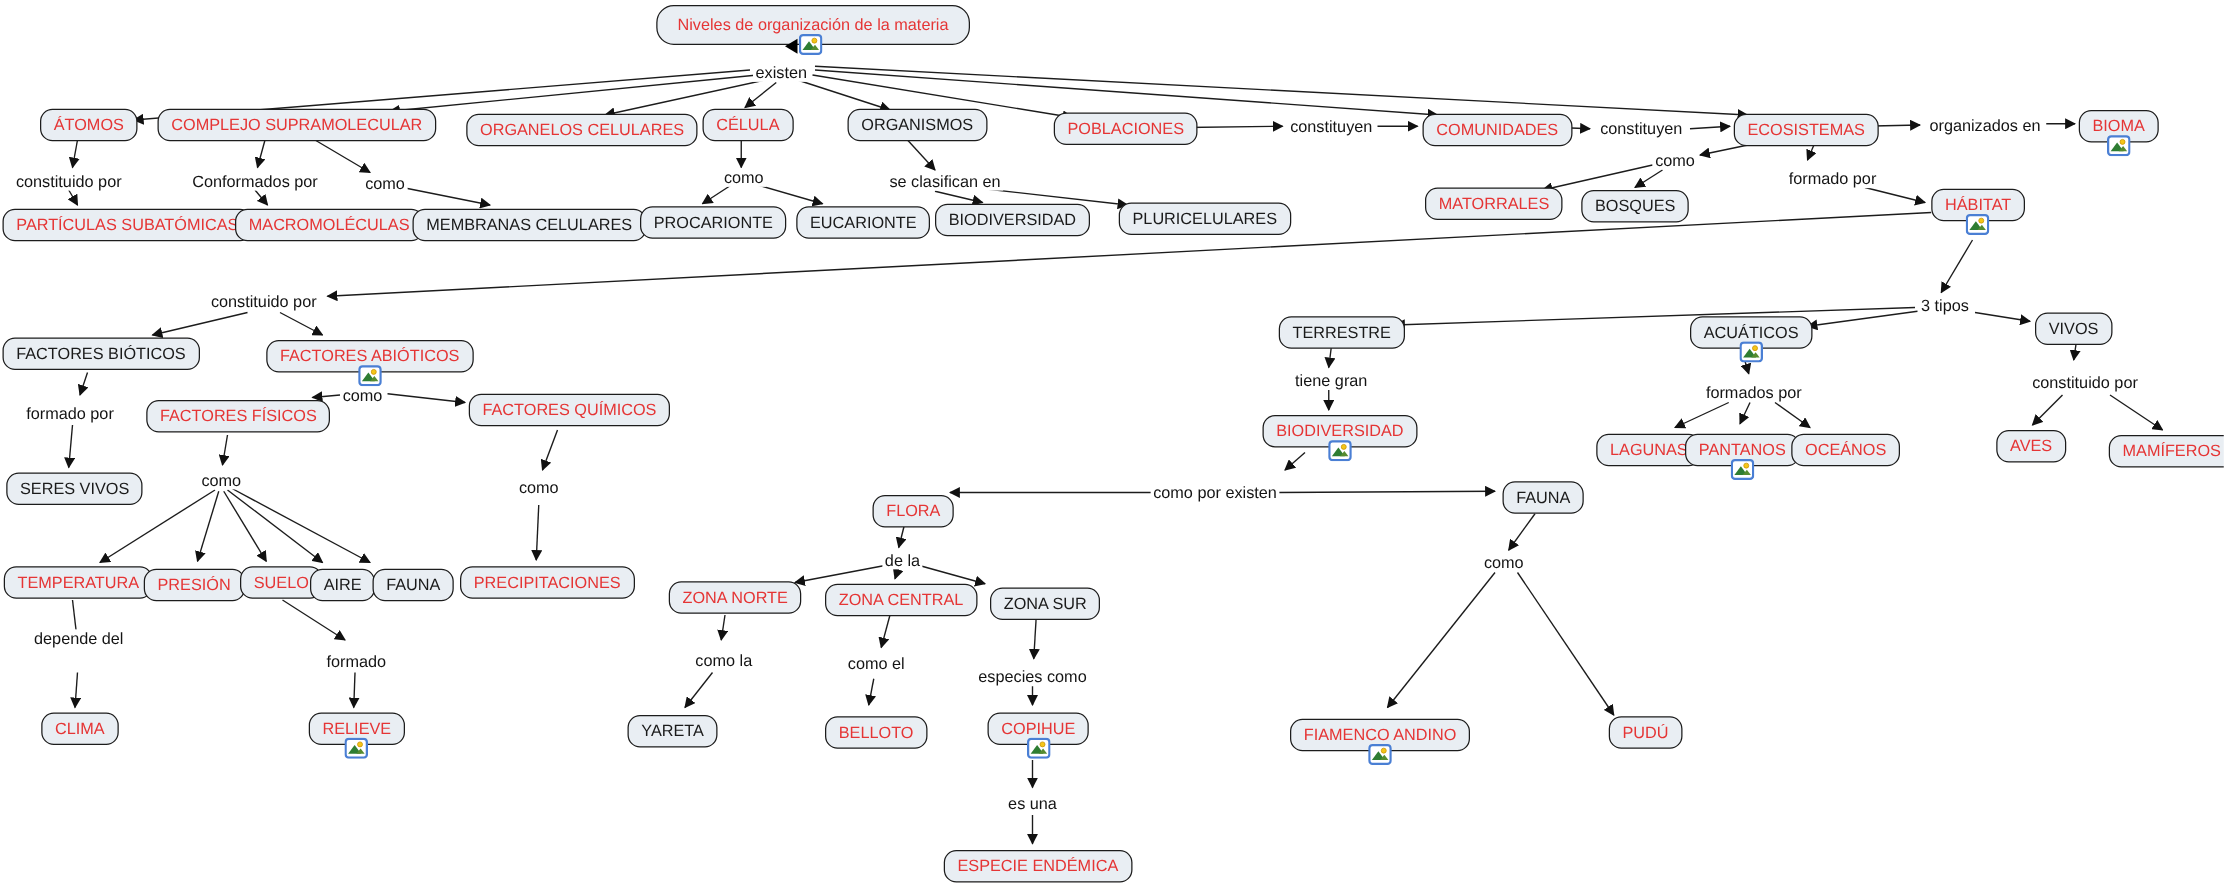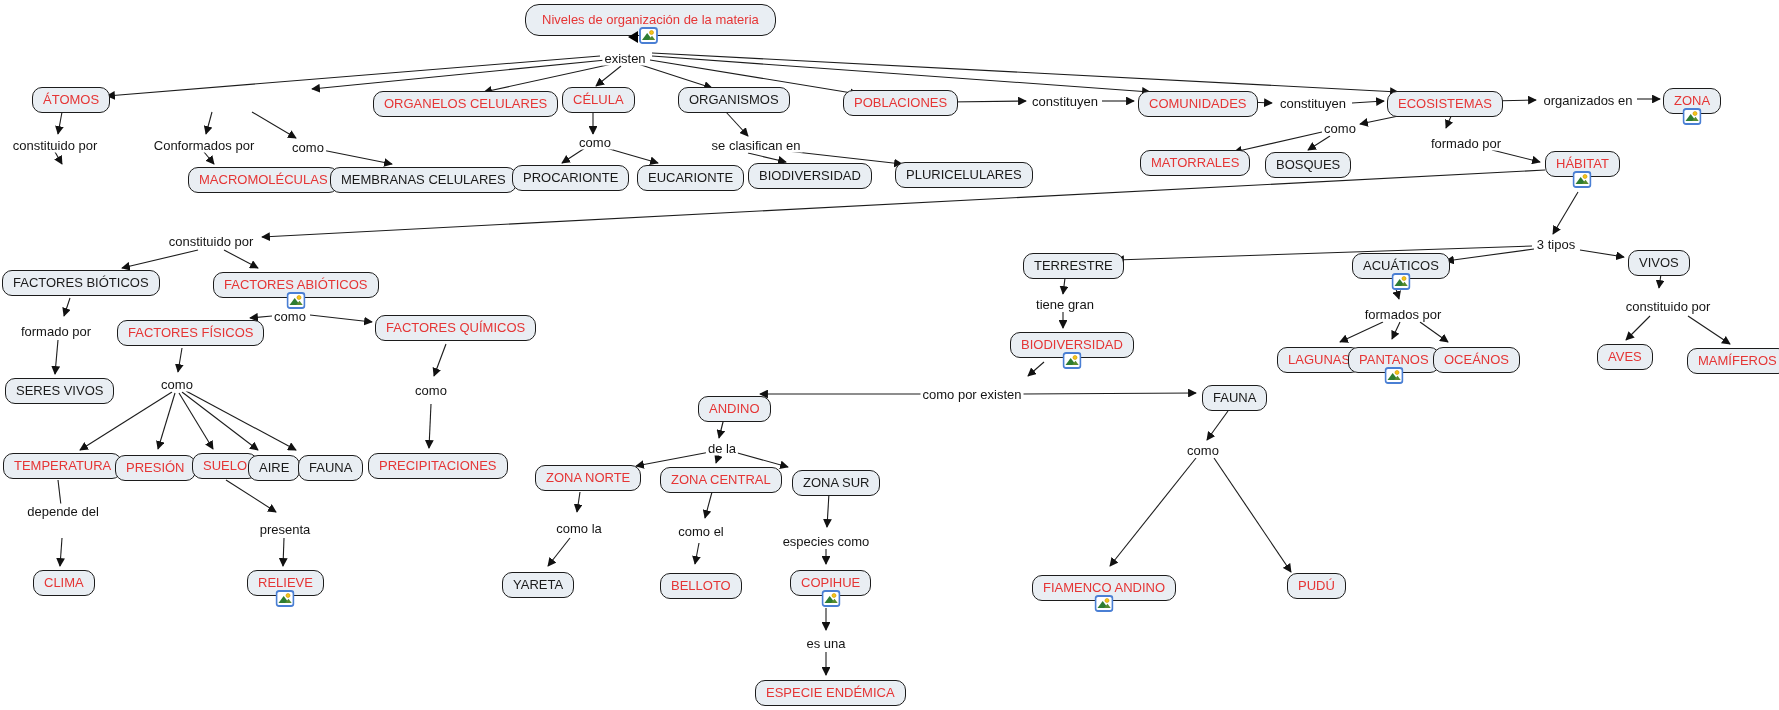--- a/index.html
+++ b/index.html
@@ -118,33 +118,35 @@
 <div class="node title red" style="left:525px;top:4px">Niveles de organización de la materia</div>
 <span class="flag" style="position:absolute;left:628px;top:31px;border-top:6px solid transparent;border-bottom:6px solid transparent;border-right:10px solid #000;width:0;height:0;"></span>
 <span class="img-icon" style="left:639px;top:27px;bottom:auto;transform:none;"><svg viewBox="0 0 19 17" width="19" height="17">
         <rect x="1" y="1" width="17" height="15" rx="2.5" fill="#ffffff" stroke="#4a7fd4" stroke-width="1.8"></rect>
         <circle cx="12.5" cy="5.5" r="2" fill="#f5c518" stroke="#c79200" stroke-width="0.6"></circle>
         <polygon points="3,13 8.2,6 13.4,13" fill="#2e7d32"></polygon>
         <polygon points="9.5,13 13,8.8 16.2,13" fill="#558b2f"></polygon>
       </svg></span>
 
 <div class="node red" style="left:32px;top:87px">ÁTOMOS</div>
+<div class="node red" style="left:126px;top:87px">COMPLEJO SUPRAMOLECULAR</div>
 <div class="node red" style="left:373px;top:91px">ORGANELOS CELULARES</div>
 <div class="node red" style="left:562px;top:87px">CÉLULA</div>
 <div class="node" style="left:678px;top:87px">ORGANISMOS</div>
 <div class="node red" style="left:843px;top:90px">POBLACIONES</div>
 <div class="node red" style="left:1138px;top:91px">COMUNIDADES</div>
 <div class="node red" style="left:1387px;top:91px">ECOSISTEMAS</div>
-<div class="node red" style="left:1663px;top:88px"><span>ZONA</span><span class="img-icon"><svg viewBox="0 0 19 17" width="19" height="17">
-          <rect x="1" y="1" width="17" height="15" rx="2.5" fill="#ffffff" stroke="#4a7fd4" stroke-width="1.8"></rect>
-          <circle cx="12.5" cy="5.5" r="2" fill="#f5c518" stroke="#c79200" stroke-width="0.6"></circle>
-          <polygon points="3,13 8.2,6 13.4,13" fill="#2e7d32"></polygon>
-          <polygon points="9.5,13 13,8.8 16.2,13" fill="#558b2f"></polygon>
-        </svg></span></div>
-
+<div class="node red" style="left:1663px;top:88px"><span>BIOMA</span><span class="img-icon"><svg viewBox="0 0 19 17" width="19" height="17">
+          <rect x="1" y="1" width="17" height="15" rx="2.5" fill="#ffffff" stroke="#4a7fd4" stroke-width="1.8"></rect>
+          <circle cx="12.5" cy="5.5" r="2" fill="#f5c518" stroke="#c79200" stroke-width="0.6"></circle>
+          <polygon points="3,13 8.2,6 13.4,13" fill="#2e7d32"></polygon>
+          <polygon points="9.5,13 13,8.8 16.2,13" fill="#558b2f"></polygon>
+        </svg></span></div>
+
+<div class="node red" style="left:2px;top:167px">PARTÍCULAS SUBATÓMICAS</div>
 <div class="node red" style="left:188px;top:167px">MACROMOLÉCULAS</div>
 <div class="node" style="left:330px;top:167px">MEMBRANAS CELULARES</div>
 <div class="node" style="left:512px;top:165px">PROCARIONTE</div>
 <div class="node" style="left:637px;top:165px">EUCARIONTE</div>
 <div class="node" style="left:748px;top:163px">BIODIVERSIDAD</div>
 <div class="node" style="left:895px;top:162px">PLURICELULARES</div>
 <div class="node red" style="left:1140px;top:150px">MATORRALES</div>
 <div class="node" style="left:1265px;top:152px">BOSQUES</div>
 <div class="node red" style="left:1545px;top:151px"><span>HÁBITAT</span><span class="img-icon"><svg viewBox="0 0 19 17" width="19" height="17">
           <rect x="1" y="1" width="17" height="15" rx="2.5" fill="#ffffff" stroke="#4a7fd4" stroke-width="1.8"></rect>
@@ -195,21 +197,21 @@
 <div class="node red" style="left:1348px;top:347px"><span>PANTANOS</span><span class="img-icon"><svg viewBox="0 0 19 17" width="19" height="17">
           <rect x="1" y="1" width="17" height="15" rx="2.5" fill="#ffffff" stroke="#4a7fd4" stroke-width="1.8"></rect>
           <circle cx="12.5" cy="5.5" r="2" fill="#f5c518" stroke="#c79200" stroke-width="0.6"></circle>
           <polygon points="3,13 8.2,6 13.4,13" fill="#2e7d32"></polygon>
           <polygon points="9.5,13 13,8.8 16.2,13" fill="#558b2f"></polygon>
         </svg></span></div>
 <div class="node red" style="left:1433px;top:347px">OCEÁNOS</div>
 <div class="node red" style="left:1597px;top:344px">AVES</div>
 <div class="node red" style="left:1687px;top:348px">MAMÍFEROS</div>
 
-<div class="node red" style="left:698px;top:396px">ANDINO</div>
+<div class="node red" style="left:698px;top:396px">FLORA</div>
 <div class="node" style="left:1202px;top:385px">FAUNA</div>
 <div class="node red" style="left:535px;top:465px">ZONA NORTE</div>
 <div class="node red" style="left:660px;top:467px">ZONA CENTRAL</div>
 <div class="node" style="left:792px;top:470px">ZONA SUR</div>
 <div class="node" style="left:502px;top:572px">YARETA</div>
 <div class="node red" style="left:660px;top:573px">BELLOTO</div>
 <div class="node red" style="left:790px;top:570px"><span>COPIHUE</span><span class="img-icon"><svg viewBox="0 0 19 17" width="19" height="17">
           <rect x="1" y="1" width="17" height="15" rx="2.5" fill="#ffffff" stroke="#4a7fd4" stroke-width="1.8"></rect>
           <circle cx="12.5" cy="5.5" r="2" fill="#f5c518" stroke="#c79200" stroke-width="0.6"></circle>
           <polygon points="3,13 8.2,6 13.4,13" fill="#2e7d32"></polygon>
@@ -234,21 +236,21 @@
 <span class="link" style="left:1313px;top:103px">constituyen</span>
 <span class="link" style="left:1588px;top:100px">organizados en</span>
 <span class="link" style="left:1340px;top:128px">como</span>
 <span class="link" style="left:1466px;top:143px">formado por</span>
 <span class="link" style="left:211px;top:241px">constituido por</span>
 <span class="link" style="left:56px;top:331px">formado por</span>
 <span class="link" style="left:290px;top:316px">como</span>
 <span class="link" style="left:177px;top:384px">como</span>
 <span class="link" style="left:431px;top:390px">como</span>
 <span class="link" style="left:63px;top:511px">depende del</span>
-<span class="link" style="left:285px;top:529px">presenta</span>
+<span class="link" style="left:285px;top:529px">formado</span>
 <span class="link" style="left:1556px;top:244px">3 tipos</span>
 <span class="link" style="left:1065px;top:304px">tiene gran</span>
 <span class="link" style="left:1403px;top:314px">formados por</span>
 <span class="link" style="left:1668px;top:306px">constituido por</span>
 <span class="link" style="left:972px;top:394px">como por existen</span>
 <span class="link" style="left:1203px;top:450px">como</span>
 <span class="link" style="left:722px;top:448px">de la</span>
 <span class="link" style="left:579px;top:528px">como la</span>
 <span class="link" style="left:701px;top:531px">como el</span>
 <span class="link" style="left:826px;top:541px">especies como</span>

